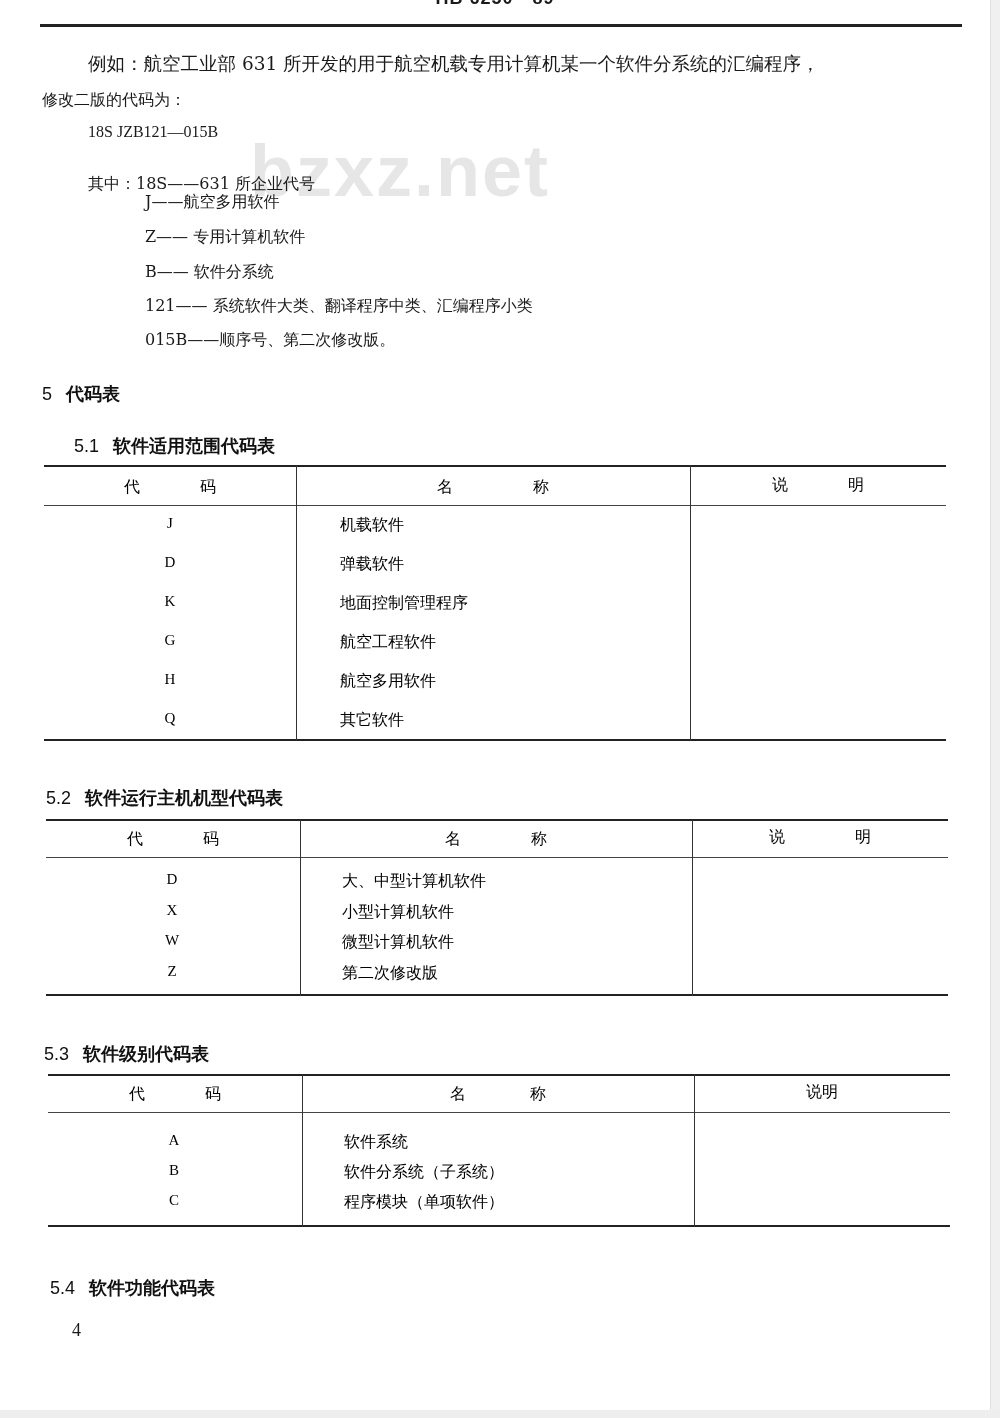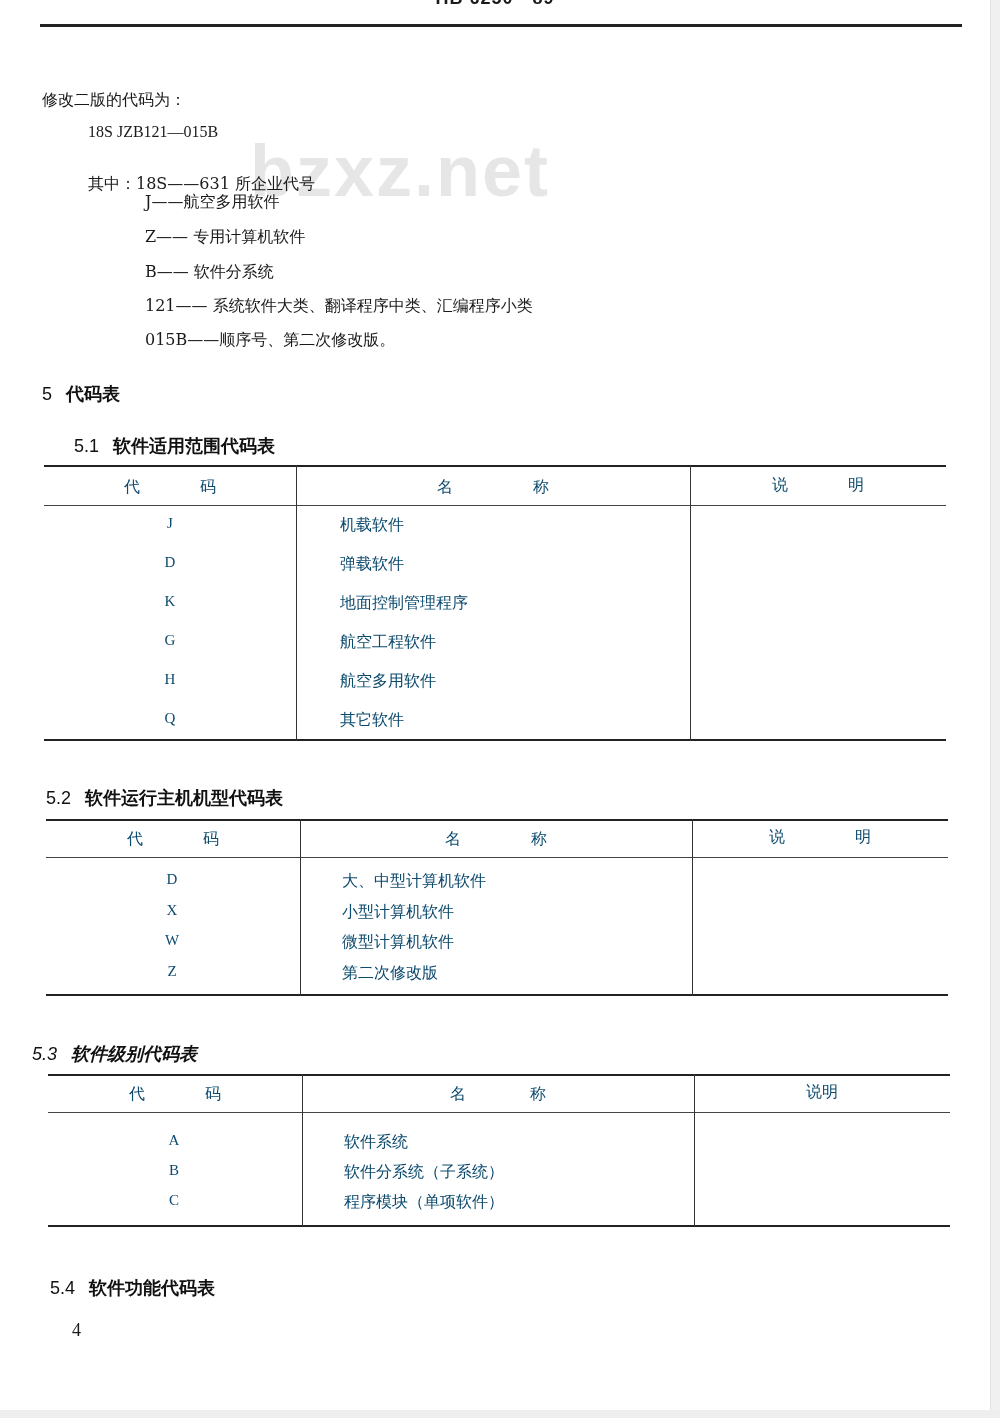--- a/index.html
+++ b/index.html
@@ -84,21 +84,21 @@
       margin-right: 14px;
       font-weight: normal;
       font-family: "Liberation Sans", sans-serif;
     }
     .code-table {
       position: absolute;
       left: 44px;
       width: 902px;
       border-collapse: collapse;
       font-size: 15px;
-      color: #0c4a6e;
+      color: #000000;
     }
     .code-table .top-rule {
       position: absolute;
       left: 0; top: 0;
       width: 902px; height: 2px;
       background: #222;
     }
     .code-table .head-rule {
       position: absolute;
       left: 0;
@@ -156,20 +156,21 @@
 </head>
 <body>
 
 <div class="page">
 
   <div class="running-header">HB 6250—89</div>
   <div class="header-rule"></div>
 
   <div class="watermark">bzxz.net</div>
 
+  <div class="text" style="left:88px; top:52px; font-size:18.5px;">例如：航空工业部 631 所开发的用于航空机载专用计算机某一个软件分系统的汇编程序，</div>
   <div class="text" style="left:42px; top:88px;">修改二版的代码为：</div>
   <div class="text" style="left:88px; top:120px; font-family:'Liberation Serif', serif;">18S JZB121—015B</div>
   <div class="text" style="left:88px; top:172px;">其中：18S——631 所企业代号</div>
   <div class="text" style="left:145px; top:190px;">J——航空多用软件</div>
   <div class="text" style="left:145px; top:225px;">Z—— 专用计算机软件</div>
   <div class="text" style="left:145px; top:260px;">B—— 软件分系统</div>
   <div class="text" style="left:145px; top:294px;">121—— 系统软件大类、翻译程序中类、汇编程序小类</div>
   <div class="text" style="left:145px; top:328px;">015B——顺序号、第二次修改版。</div>
 
   <div class="heading" style="left:42px; top:382px;">
@@ -243,21 +244,21 @@
     <div class="row" style="top:113px;">
         <span class="code">W</span>
         <span class="name">微型计算机软件</span>
       </div>
     <div class="row" style="top:144px;">
         <span class="code">Z</span>
         <span class="name">第二次修改版</span>
       </div>
   </div>
 
-  <div class="heading" style="left:32px; top:1042px;font-style:italic;">
+  <div class="heading" style="left:44px; top:1042px;">
     <span class="num">5.3</span><span>软件级别代码表</span>
   </div>
 
   <div class="code-table" style="top:1074px; height:156px; left:48px;">
     <div class="top-rule"></div>
     <div class="head-rule" style="top:38px;"></div>
     <div class="bottom-rule" style="top:151px;"></div>
     <div class="vline" style="left:254px; height:153px;"></div>
     <div class="vline" style="left:646px; height:153px;"></div>
 

